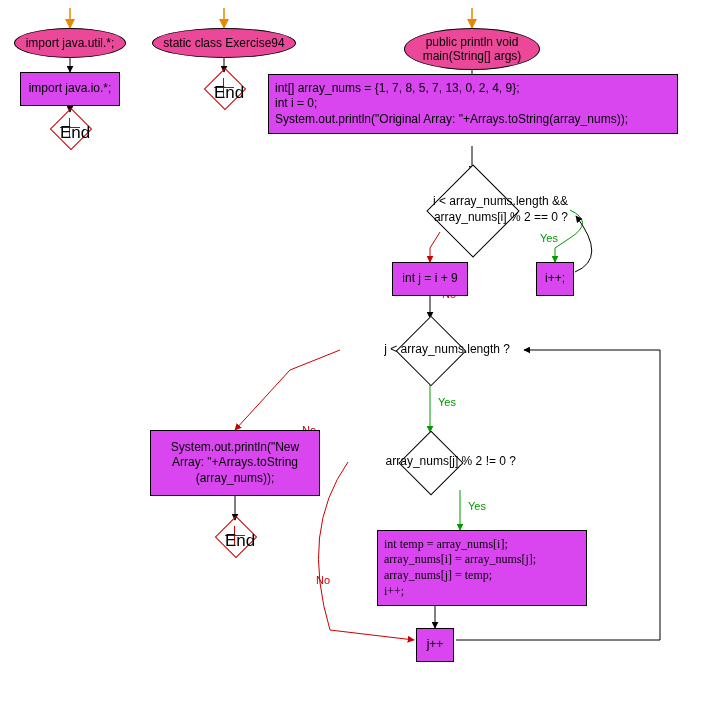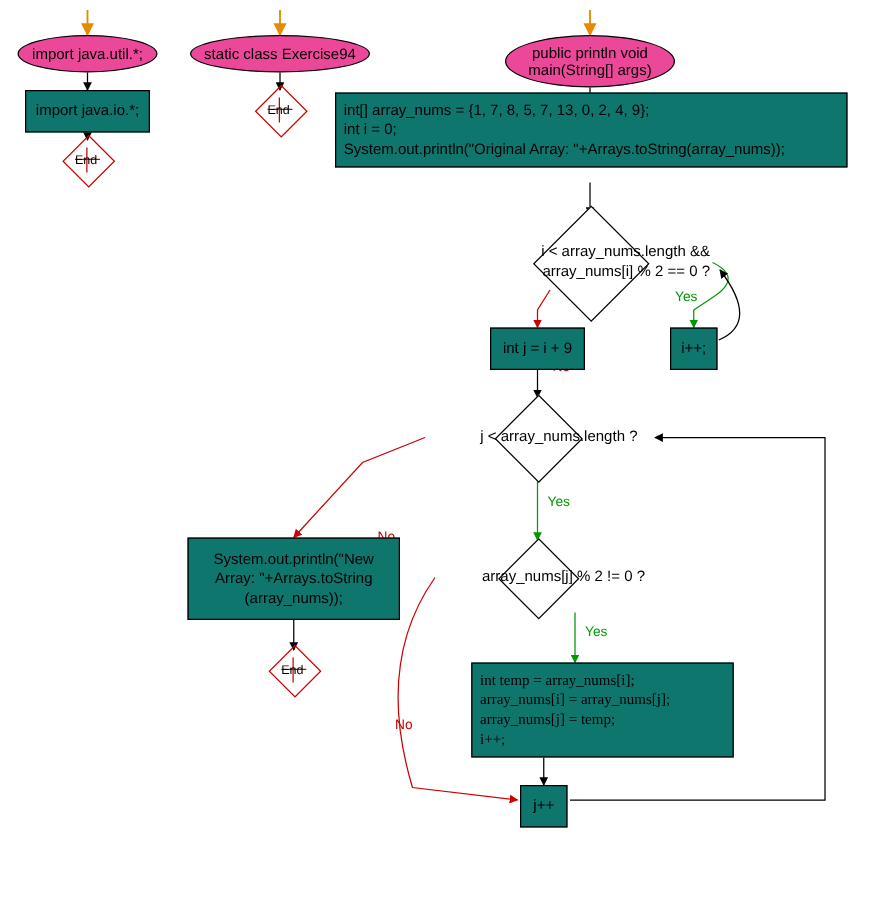--- a/index.html
+++ b/index.html
@@ -22,21 +22,21 @@
     display: flex;
     align-items: center;
     justify-content: center;
     text-align: center;
     padding: 4px 8px;
     background: #ec4899;
     line-height: 1.2;
   }
   .rect {
     border: 1px solid #000;
-    background: #0f766e;
+    background: #d946ef;
     padding: 16px 6px;
     line-height: 1.3;
     display: flex;
     align-items: center;
     justify-content: center;
     text-align: left;
   }
   .rect.center {
     text-align: center;
     justify-content: center;
@@ -79,21 +79,21 @@
     background: #c00;
   }
   .end-diamond .inner-cross::before {
     left: 15px; top: 6px; width: 1px; height: 20px;
   }
   .end-diamond .inner-cross::after {
     top: 15px; left: 6px; height: 1px; width: 20px;
   }
   .end-label {
     position: absolute;
-    font-size: 10px;
+    font-size: 17px;
     color: #000;
   }
   svg.arrows {
     position: absolute;
     left: 0; top: 0;
     width: 706px;
     height: 721px;
     pointer-events: none;
   }
   .edge-label {

